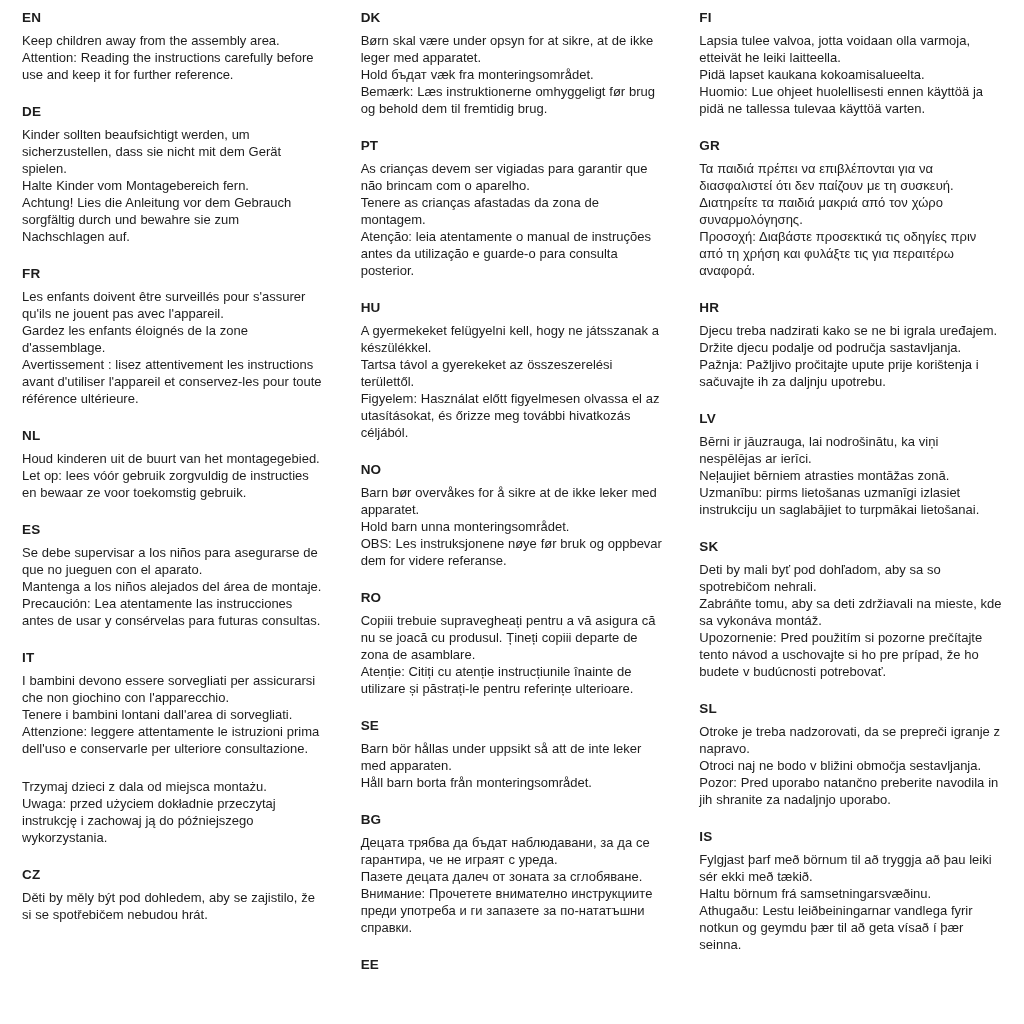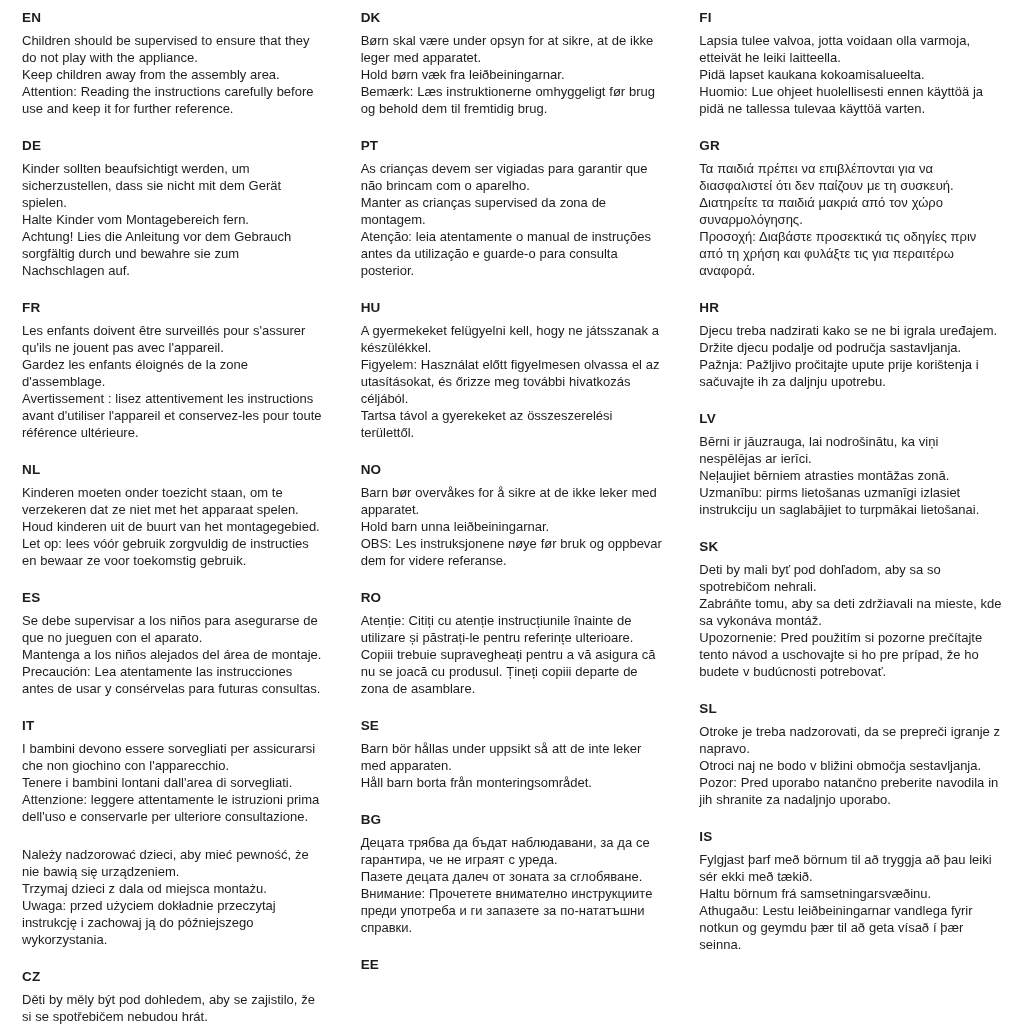--- a/index.html
+++ b/index.html
@@ -45,93 +45,90 @@
     word-spacing: 0.2px;
   }
 </style>
 </head>
 <body>
 
 <main class="page">
   <div class="col">
       <section class="lang-block">
         <h2 class="lang-code">EN</h2>
-        <p class="para">Children should be supervised to ensure that they do not play with the appliance.</p>
         <p class="para">Keep children away from the assembly area.</p>
         <p class="para">Attention: Reading the instructions carefully before use and keep it for further reference.</p>
       </section>
       <section class="lang-block">
         <h2 class="lang-code">DE</h2>
         <p class="para">Kinder sollten beaufsichtigt werden, um sicherzustellen, dass sie nicht mit dem Gerät spielen.</p>
         <p class="para">Halte Kinder vom Montagebereich fern.</p>
         <p class="para">Achtung! Lies die Anleitung vor dem Gebrauch sorgfältig durch und bewahre sie zum Nachschlagen auf.</p>
       </section>
       <section class="lang-block">
         <h2 class="lang-code">FR</h2>
         <p class="para">Les enfants doivent être surveillés pour s'assurer qu'ils ne jouent pas avec l'appareil.</p>
         <p class="para">Gardez les enfants éloignés de la zone d'assemblage.</p>
         <p class="para">Avertissement : lisez attentivement les instructions avant d'utiliser l'appareil et conservez-les pour toute référence ultérieure.</p>
       </section>
       <section class="lang-block">
         <h2 class="lang-code">NL</h2>
-        <p class="para">Kinderen moeten onder toezicht staan, om te verzekeren dat ze niet met het apparaat spelen.</p>
         <p class="para">Houd kinderen uit de buurt van het montagegebied.</p>
         <p class="para">Let op: lees vóór gebruik zorgvuldig de instructies en bewaar ze voor toekomstig gebruik.</p>
       </section>
       <section class="lang-block">
         <h2 class="lang-code">ES</h2>
         <p class="para">Se debe supervisar a los niños para asegurarse de que no jueguen con el aparato.</p>
         <p class="para">Mantenga a los niños alejados del área de montaje.</p>
         <p class="para">Precaución: Lea atentamente las instrucciones antes de usar y consérvelas para futuras consultas.</p>
       </section>
       <section class="lang-block">
         <h2 class="lang-code">IT</h2>
         <p class="para">I bambini devono essere sorvegliati per assicurarsi che non giochino con l'apparecchio.</p>
         <p class="para">Tenere i bambini lontani dall'area di sorvegliati.</p>
         <p class="para">Attenzione: leggere attentamente le istruzioni prima dell'uso e conservarle per ulteriore consultazione.</p>
       </section>
       <section class="lang-block">
-        <p class="para">Należy nadzorować dzieci, aby mieć pewność, że nie bawią się urządzeniem.</p>
         <p class="para">Trzymaj dzieci z dala od miejsca montażu.</p>
         <p class="para">Uwaga: przed użyciem dokładnie przeczytaj instrukcję i zachowaj ją do późniejszego wykorzystania.</p>
       </section>
       <section class="lang-block">
         <h2 class="lang-code">CZ</h2>
         <p class="para">Děti by měly být pod dohledem, aby se zajistilo, že si se spotřebičem nebudou hrát.</p>
       </section>
     </div>
   <div class="col">
       <section class="lang-block">
         <h2 class="lang-code">DK</h2>
         <p class="para">Børn skal være under opsyn for at sikre, at de ikke leger med apparatet.</p>
-        <p class="para">Hold børn væk fra leiðbeiningarnar.</p>
+        <p class="para">Hold бъдат væk fra monteringsområdet.</p>
         <p class="para">Bemærk: Læs instruktionerne omhyggeligt før brug og behold dem til fremtidig brug.</p>
       </section>
       <section class="lang-block">
         <h2 class="lang-code">PT</h2>
         <p class="para">As crianças devem ser vigiadas para garantir que não brincam com o aparelho.</p>
-        <p class="para">Manter as crianças supervised da zona de montagem.</p>
+        <p class="para">Tenere as crianças afastadas da zona de montagem.</p>
         <p class="para">Atenção: leia atentamente o manual de instruções antes da utilização e guarde-o para consulta posterior.</p>
       </section>
       <section class="lang-block">
         <h2 class="lang-code">HU</h2>
         <p class="para">A gyermekeket felügyelni kell, hogy ne játsszanak a készülékkel.</p>
+        <p class="para">Tartsa távol a gyerekeket az összeszerelési területtől.</p>
         <p class="para">Figyelem: Használat előtt figyelmesen olvassa el az utasításokat, és őrizze meg további hivatkozás céljából.</p>
-        <p class="para">Tartsa távol a gyerekeket az összeszerelési területtől.</p>
       </section>
       <section class="lang-block">
         <h2 class="lang-code">NO</h2>
         <p class="para">Barn bør overvåkes for å sikre at de ikke leker med apparatet.</p>
-        <p class="para">Hold barn unna leiðbeiningarnar.</p>
+        <p class="para">Hold barn unna monteringsområdet.</p>
         <p class="para">OBS: Les instruksjonene nøye før bruk og oppbevar dem for videre referanse.</p>
       </section>
       <section class="lang-block">
         <h2 class="lang-code">RO</h2>
+        <p class="para">Copiii trebuie supravegheați pentru a vă asigura că nu se joacă cu produsul. Țineți copiii departe de zona de asamblare.</p>
         <p class="para">Atenție: Citiți cu atenție instrucțiunile înainte de utilizare și păstrați-le pentru referințe ulterioare.</p>
-        <p class="para">Copiii trebuie supravegheați pentru a vă asigura că nu se joacă cu produsul. Țineți copiii departe de zona de asamblare.</p>
       </section>
       <section class="lang-block">
         <h2 class="lang-code">SE</h2>
         <p class="para">Barn bör hållas under uppsikt så att de inte leker med apparaten.</p>
         <p class="para">Håll barn borta från monteringsområdet.</p>
       </section>
       <section class="lang-block">
         <h2 class="lang-code">BG</h2>
         <p class="para">Децата трябва да бъдат наблюдавани, за да се гарантира, че не играят с уреда.</p>
         <p class="para">Пазете децата далеч от зоната за сглобяване.</p>

